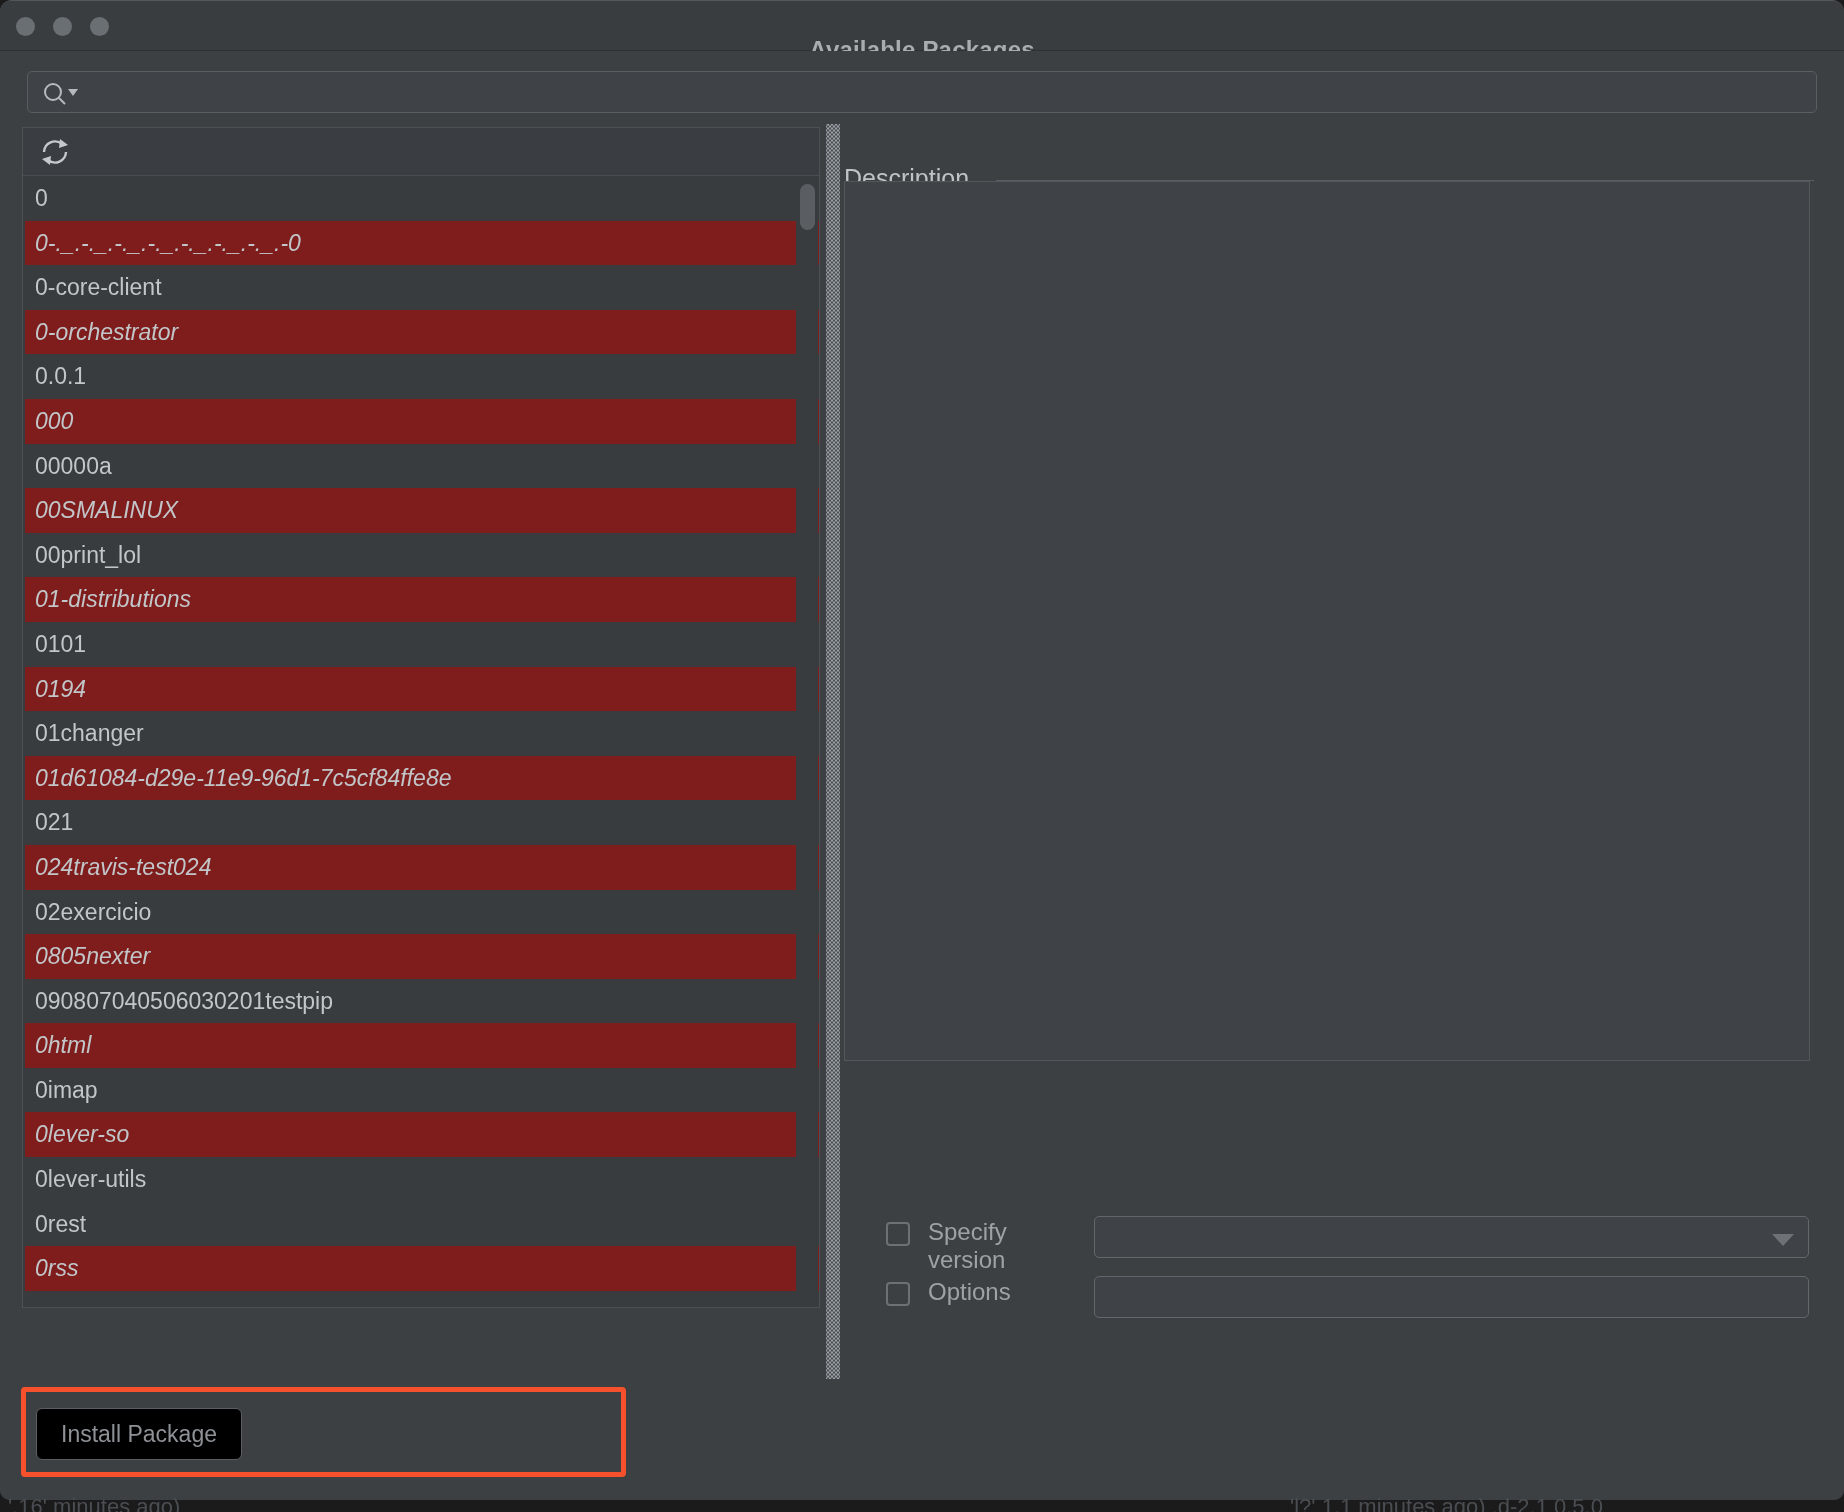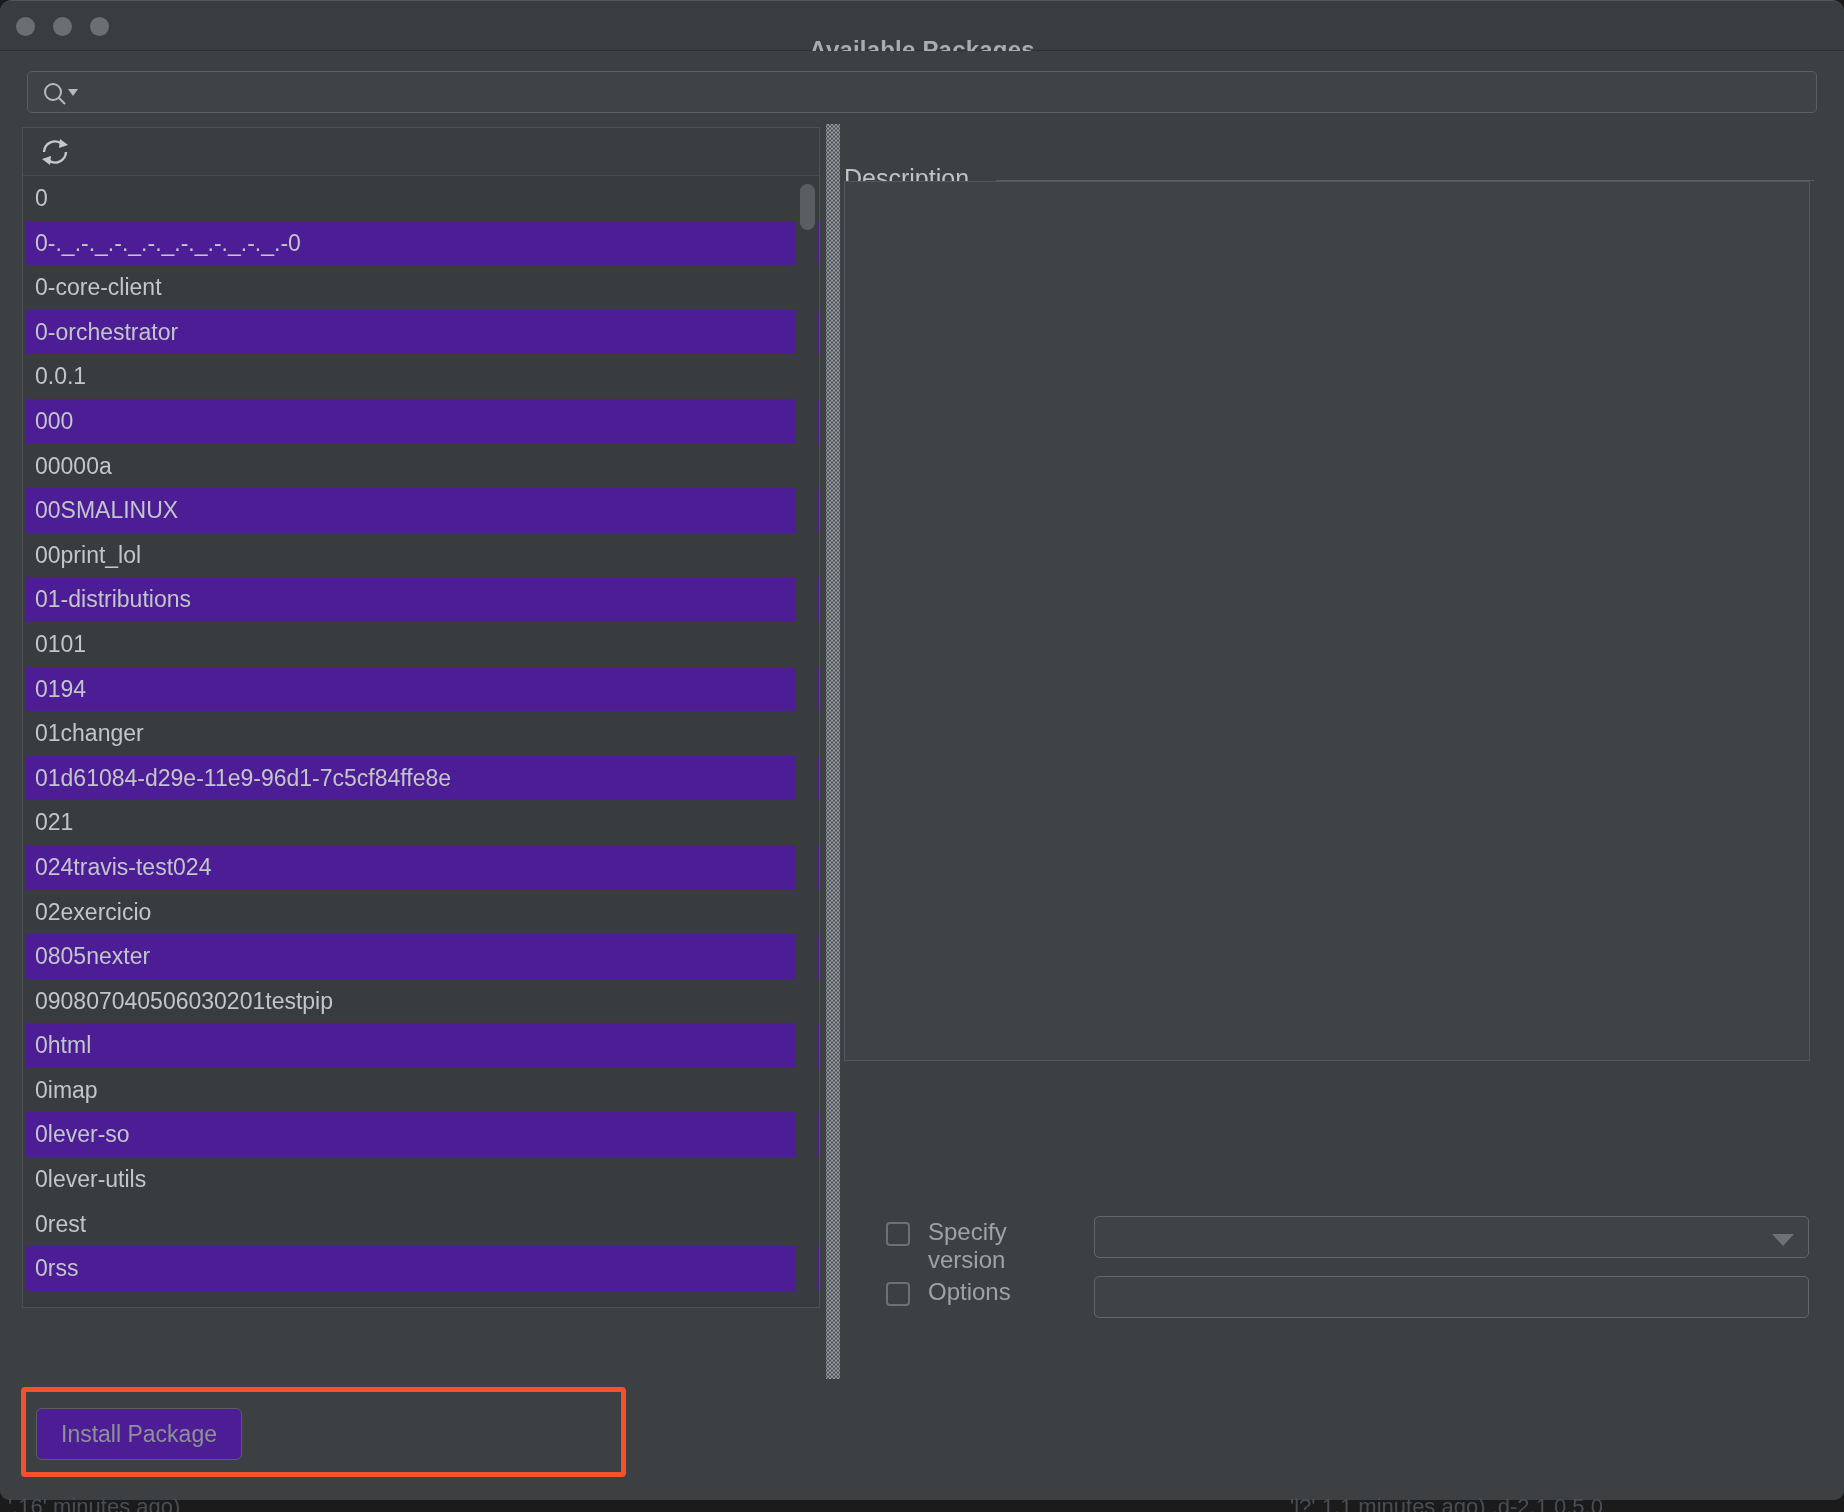--- a/index.html
+++ b/index.html
@@ -127,21 +127,21 @@
   .row {
     height: 44.6px;
     line-height: 44.6px;
     padding-left: 10px;
     font-size: 23px;
     color: #c2c6c9;
     white-space: nowrap;
     overflow: hidden;
     border-left: 2px solid #393c3f;
   }
-  .row.odd  { background: #4c1d95; }
+  .row.odd  { background: #7f1d1d; font-style: italic; }
   .row.even { background: #393c3f; }
 
   
   .list-scroll-track {
     position: absolute;
     right: 1px; top: 48px;
     width: 22px;
     height: 1131px;
     background: #393c3f;
   }
@@ -247,21 +247,21 @@
     position: absolute;
     left: 0; top: 1378px;
     width: 1844px;
     height: 122px;
     background: #3c4043;
   }
   .install-btn {
     position: absolute;
     left: 36px; top: 29px;
     width: 206px; height: 52px;
-    background: #4c1d95;
+    background: #000000;
     border: 1px solid #5b5f63;
     border-radius: 6px;
     color: #8e9296;
     font-size: 23px;
     font-family: "Liberation Sans", sans-serif;
     cursor: default;
   }
   .annotation-box {
     position: absolute;
     left: 21px; top: 8px;

